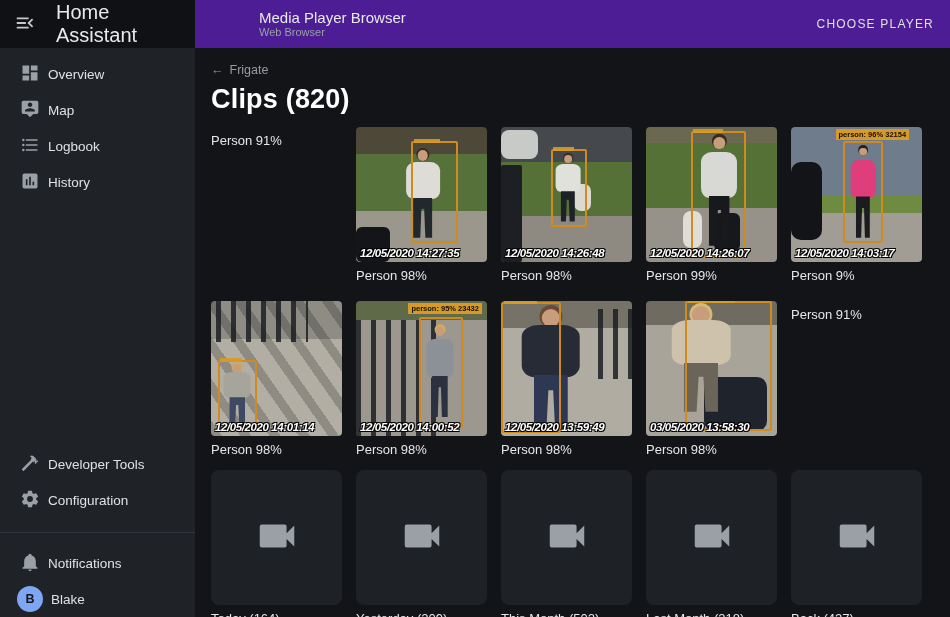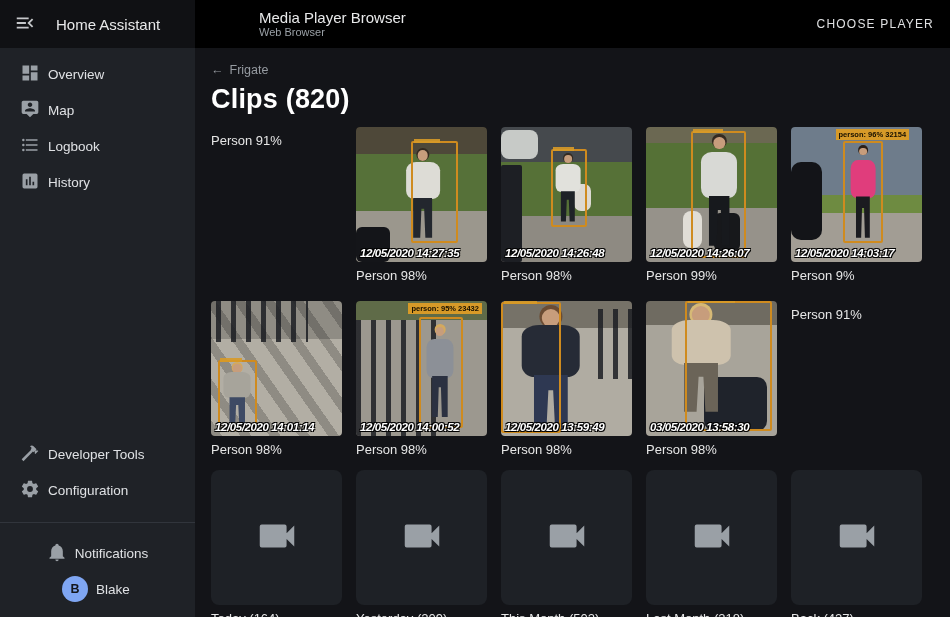--- a/index.html
+++ b/index.html
@@ -3,35 +3,35 @@
 <meta charset="utf-8">
 <style>
   * { box-sizing: border-box; margin: 0; padding: 0; }
   html,body { width:950px; height:617px; overflow:hidden; }
   body { font-family:"Liberation Sans", sans-serif; background:#131418; color:#e4e4e4; }
   .app { display:flex; width:950px; height:617px; }
 
   
   .sidebar { flex:0 0 195px; width:195px; background:#1f2227; display:flex; flex-direction:column; }
   .sidebar-header { height:48px; flex:0 0 48px; background:#101114; display:flex; align-items:center; padding:0 14px; gap:20px; }
-  .sidebar-header .app-title { font-size:15px; color:#e8e9ea; }
+  .sidebar-header .app-title { font-size:20px; color:#e8e9ea; }
   .icon-btn { background:none; border:none; display:flex; align-items:center; justify-content:center; cursor:pointer; padding:0; }
   .nav { display:flex; flex-direction:column; padding:8px 0; }
   .nav-item { height:36px; display:flex; align-items:center; gap:8px; padding:0 14px; margin:0 6px; border-radius:4px; cursor:pointer; background:none; border:none; text-align:left; }
   .nav-item .label { font-size:13.5px; color:#dfe1e4; white-space:nowrap; }
   .nav-item svg { flex:0 0 20px; }
   .nav-item.selected { background:#353b46; }
   .nav-item.selected .label { color:#e9eef8; }
   .spacer { flex:1; }
   .divider { border-top:1px solid #31353c; margin:6px 0 4px; }
   .avatar { width:26px; height:26px; border-radius:50%; display:flex; align-items:center; justify-content:center; font-size:12.5px; font-weight:700; color:#14161a; flex:0 0 26px; margin-left:-3px; }
 
   
   .main { flex:1; display:flex; flex-direction:column; min-width:0; }
-  .topbar { height:48px; flex:0 0 48px; background:#000000; display:flex; align-items:center; padding:0 16px 0 64px; }
+  .topbar { height:48px; flex:0 0 48px; background:#4c1d95; display:flex; align-items:center; padding:0 16px 0 64px; }
   .topbar-title { font-size:15px; color:#e8e9ea; line-height:17px; }
   .topbar-subtitle { font-size:11px; color:#9aa0a6; line-height:13px; }
   .choose-player { margin-left:auto; background:none; border:none; color:#dfe0e2; font-size:12px; font-weight:500; letter-spacing:1.2px; cursor:pointer; font-family:inherit; }
 
   .content { flex:1; background:#131418; overflow:hidden; }
   .content-header { padding:15px 16px 8px; }
   .back-link { background:none; border:none; color:#969ba1; font-size:12.5px; cursor:pointer; display:flex; align-items:center; gap:6px; font-family:inherit; }
   .page-title { margin-top:7px; font-size:27px; font-weight:700; color:#ffffff; letter-spacing:0.2px; }
 
   .grid { display:grid; grid-template-columns:repeat(5,131px); column-gap:14px; row-gap:9px; padding:4px 16px 0; }
@@ -105,21 +105,21 @@
     <span class="label">Developer Tools</span>
   </button>
         <button class="nav-item">
     <span class="nav-icon"><svg width="20" height="20" viewBox="0 0 24 24">
               <path d="M12,15.5A3.5,3.5 0 0,1 8.5,12A3.5,3.5 0 0,1 12,8.5A3.5,3.5 0 0,1 15.5,12A3.5,3.5 0 0,1 12,15.5M19.43,12.97C19.47,12.65 19.5,12.33 19.5,12C19.5,11.67 19.47,11.34 19.43,11L21.54,9.37C21.73,9.22 21.78,8.95 21.66,8.73L19.66,5.27C19.54,5.05 19.27,4.96 19.05,5.05L16.56,6.05C16.04,5.66 15.5,5.32 14.87,5.07L14.5,2.42C14.46,2.18 14.25,2 14,2H10C9.75,2 9.54,2.18 9.5,2.42L9.13,5.07C8.5,5.32 7.96,5.66 7.44,6.05L4.95,5.05C4.73,4.96 4.46,5.05 4.34,5.27L2.34,8.73C2.21,8.95 2.27,9.22 2.46,9.37L4.57,11C4.53,11.34 4.5,11.67 4.5,12C4.5,12.33 4.53,12.65 4.57,12.97L2.46,14.63C2.27,14.78 2.21,15.05 2.34,15.27L4.34,18.73C4.46,18.95 4.73,19.03 4.95,18.95L7.44,17.94C7.96,18.34 8.5,18.68 9.13,18.93L9.5,21.58C9.54,21.82 9.75,22 10,22H14C14.25,22 14.46,21.82 14.5,21.58L14.87,18.93C15.5,18.67 16.04,18.34 16.56,17.94L19.05,18.95C19.27,19.03 19.54,18.95 19.66,18.73L21.66,15.27C21.78,15.05 21.73,14.78 21.54,14.63L19.43,12.97Z" fill="#9aa0a6"></path>
             </svg></span>
     <span class="label">Configuration</span>
   </button>
       </nav>
     <div class="divider"></div>
-    <nav class="nav" id="nav-footer" style="padding-bottom:10px;align-items:center;">
+    <nav class="nav" id="nav-footer" style="padding-bottom:0;">
         <button class="nav-item">
     <span class="nav-icon"><svg width="20" height="20" viewBox="0 0 24 24">
               <path d="M21,19V20H3V19L5,17V11C5,7.9 7.03,5.17 10,4.29C10,4.19 10,4.1 10,4A2,2 0 0,1 12,2A2,2 0 0,1 14,4C14,4.1 14,4.19 14,4.29C16.97,5.17 19,7.9 19,11V17L21,19M14,21A2,2 0 0,1 12,23A2,2 0 0,1 10,21" fill="#9aa0a6"></path>
             </svg></span>
     <span class="label">Notifications</span>
   </button>
         <button class="nav-item">
     <span class="avatar" style="background: rgb(127, 166, 242);">B</span>
     <span class="label">Blake</span>
   </button>

